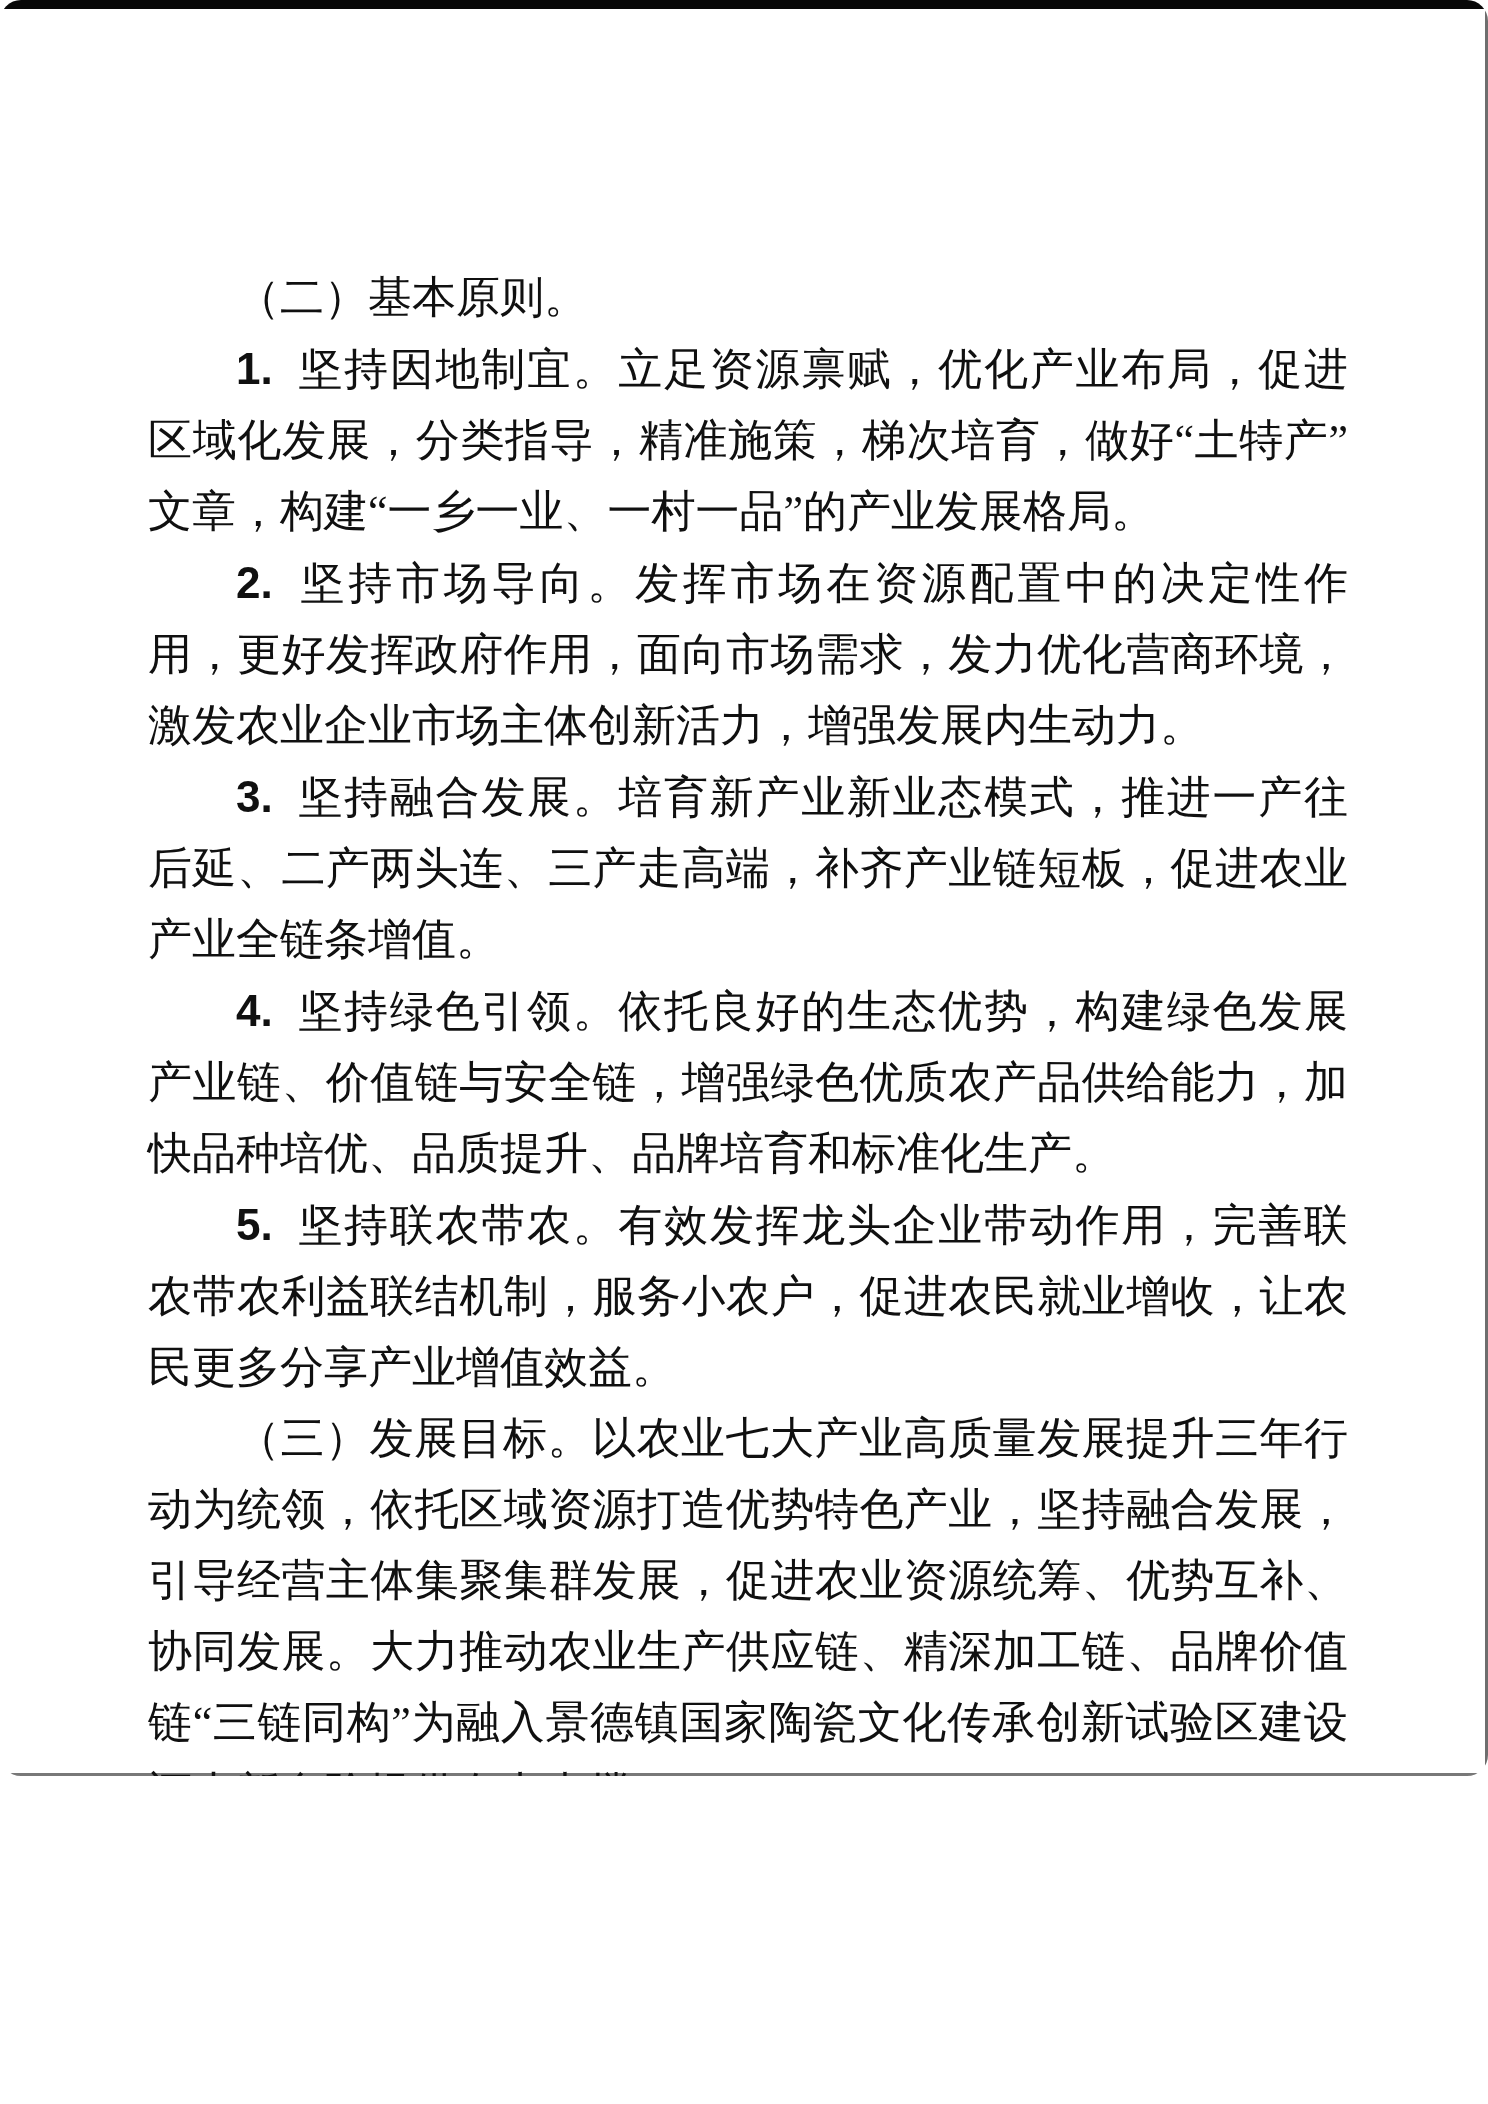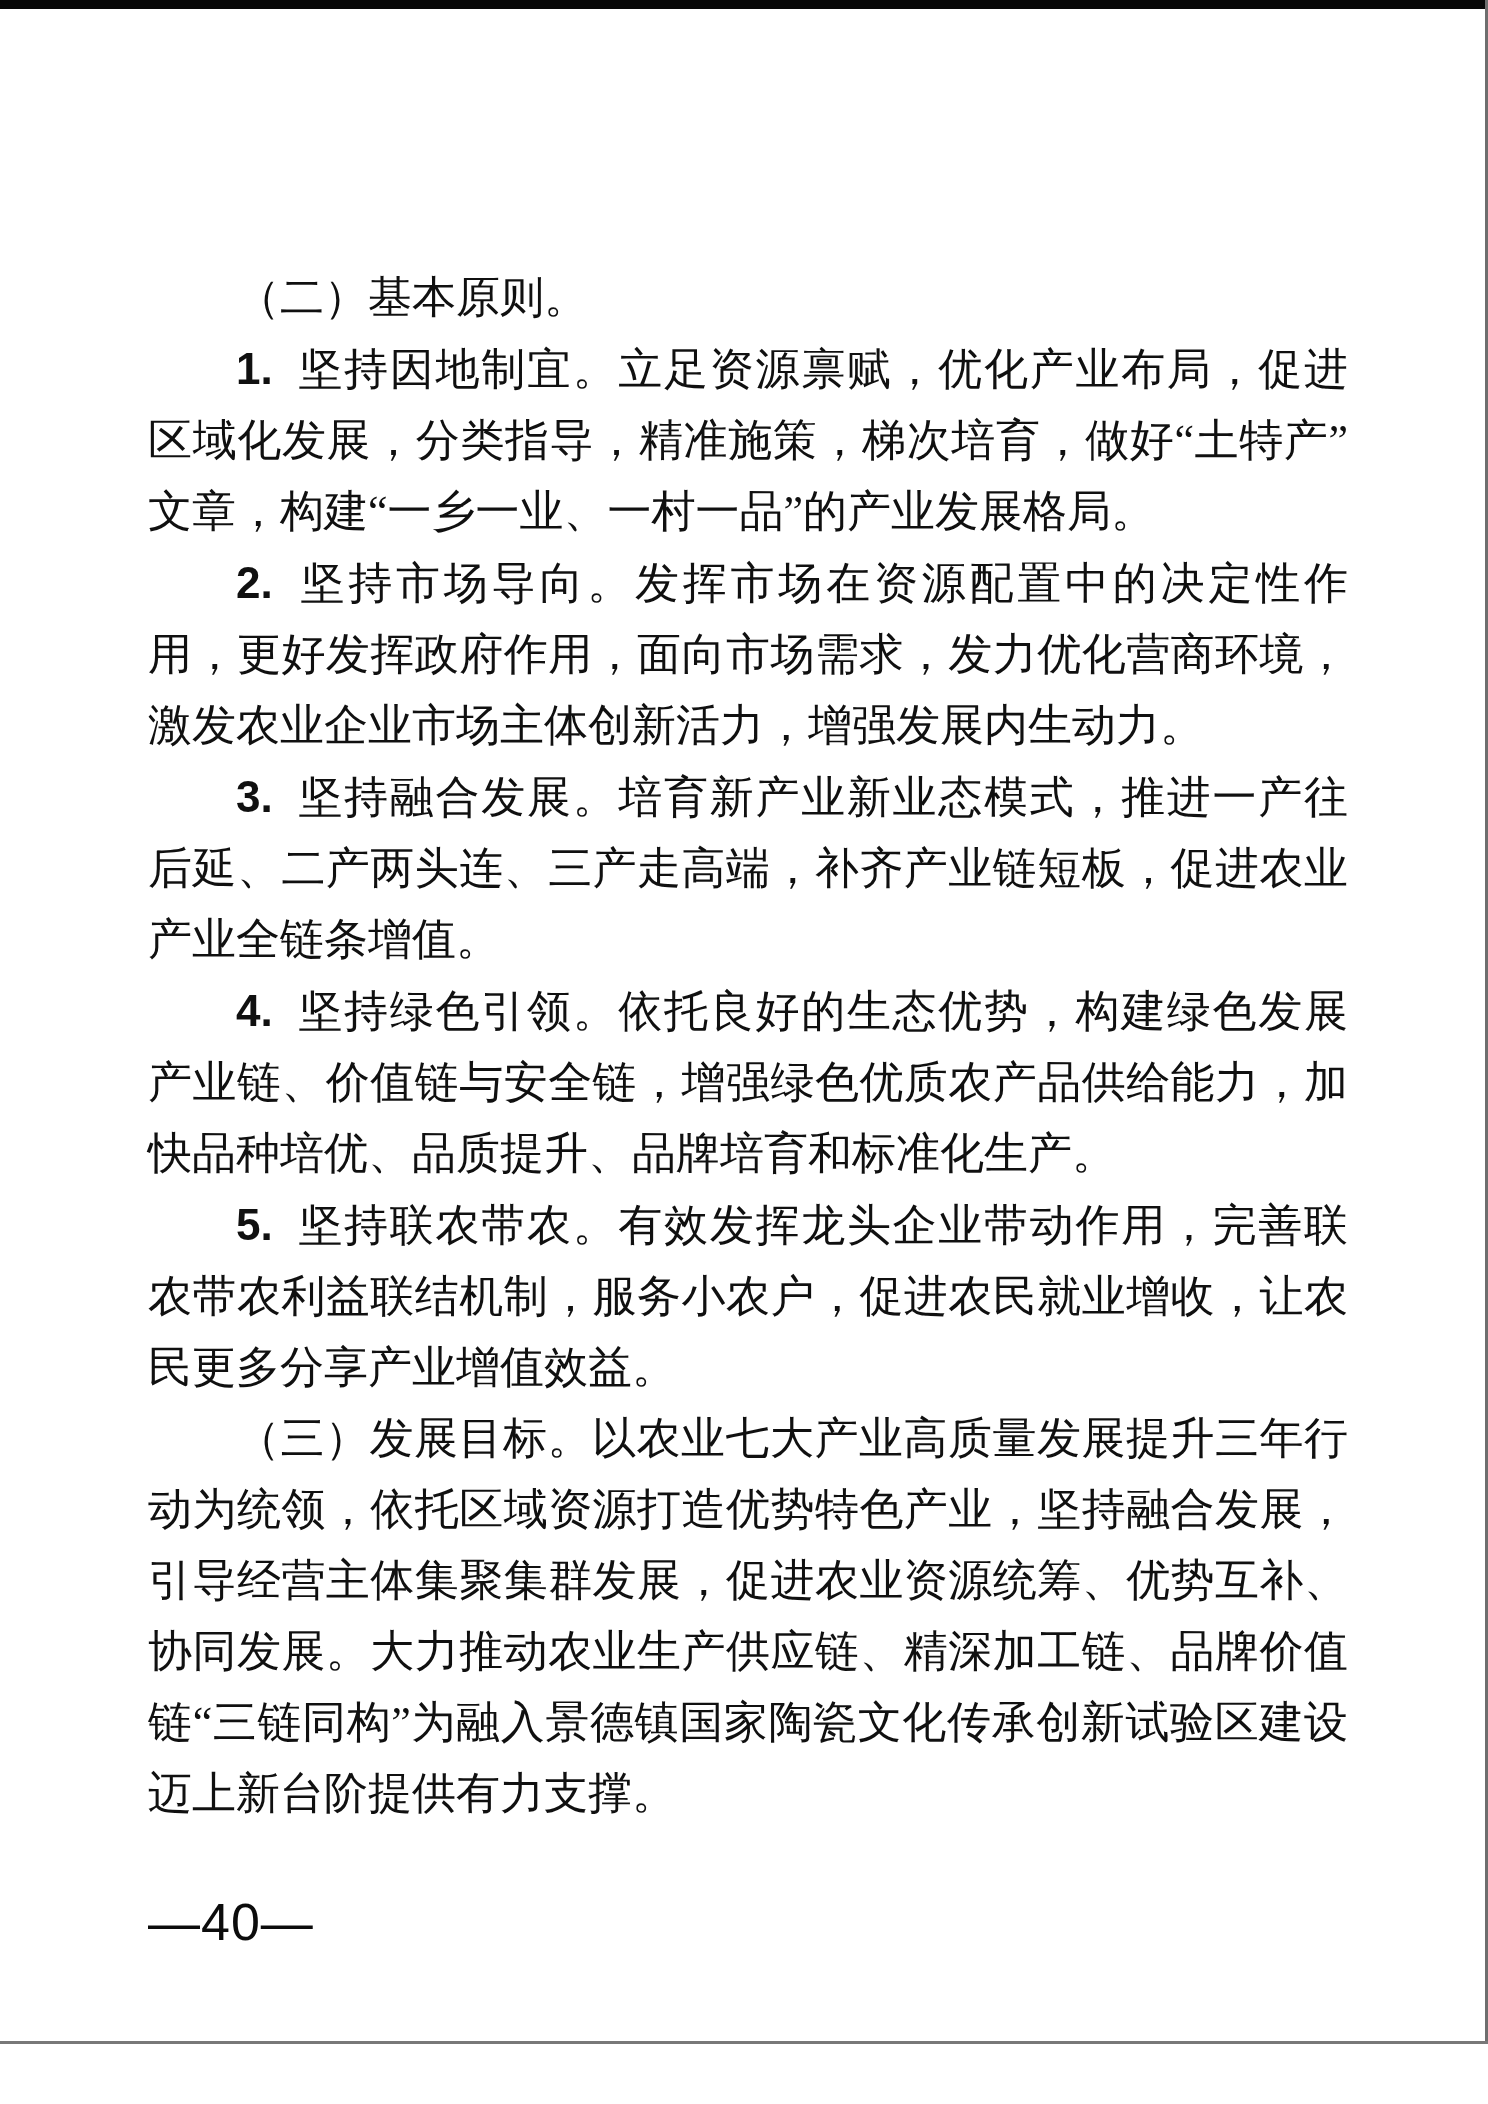--- a/index.html
+++ b/index.html
@@ -3,25 +3,26 @@
 <meta charset="utf-8">
 <style>
   html, body {
     margin: 0;
     padding: 0;
     background: #ffffff;
   }
   .page {
     position: relative;
     width: 1488px;
-    height: 2044px;
+    height: 1776px;
     background: #ffffff;
     overflow: hidden;
     font-family: "Liberation Serif", "DejaVu Serif", serif;
     color: #101010;
+    border-radius: 21px;
   }
   .top-border {
     position: absolute;
     top: 0; left: 0;
     width: 100%; height: 9px;
     background: #080808;
   }
   .right-border {
     position: absolute;
     top: 0; right: 0;

